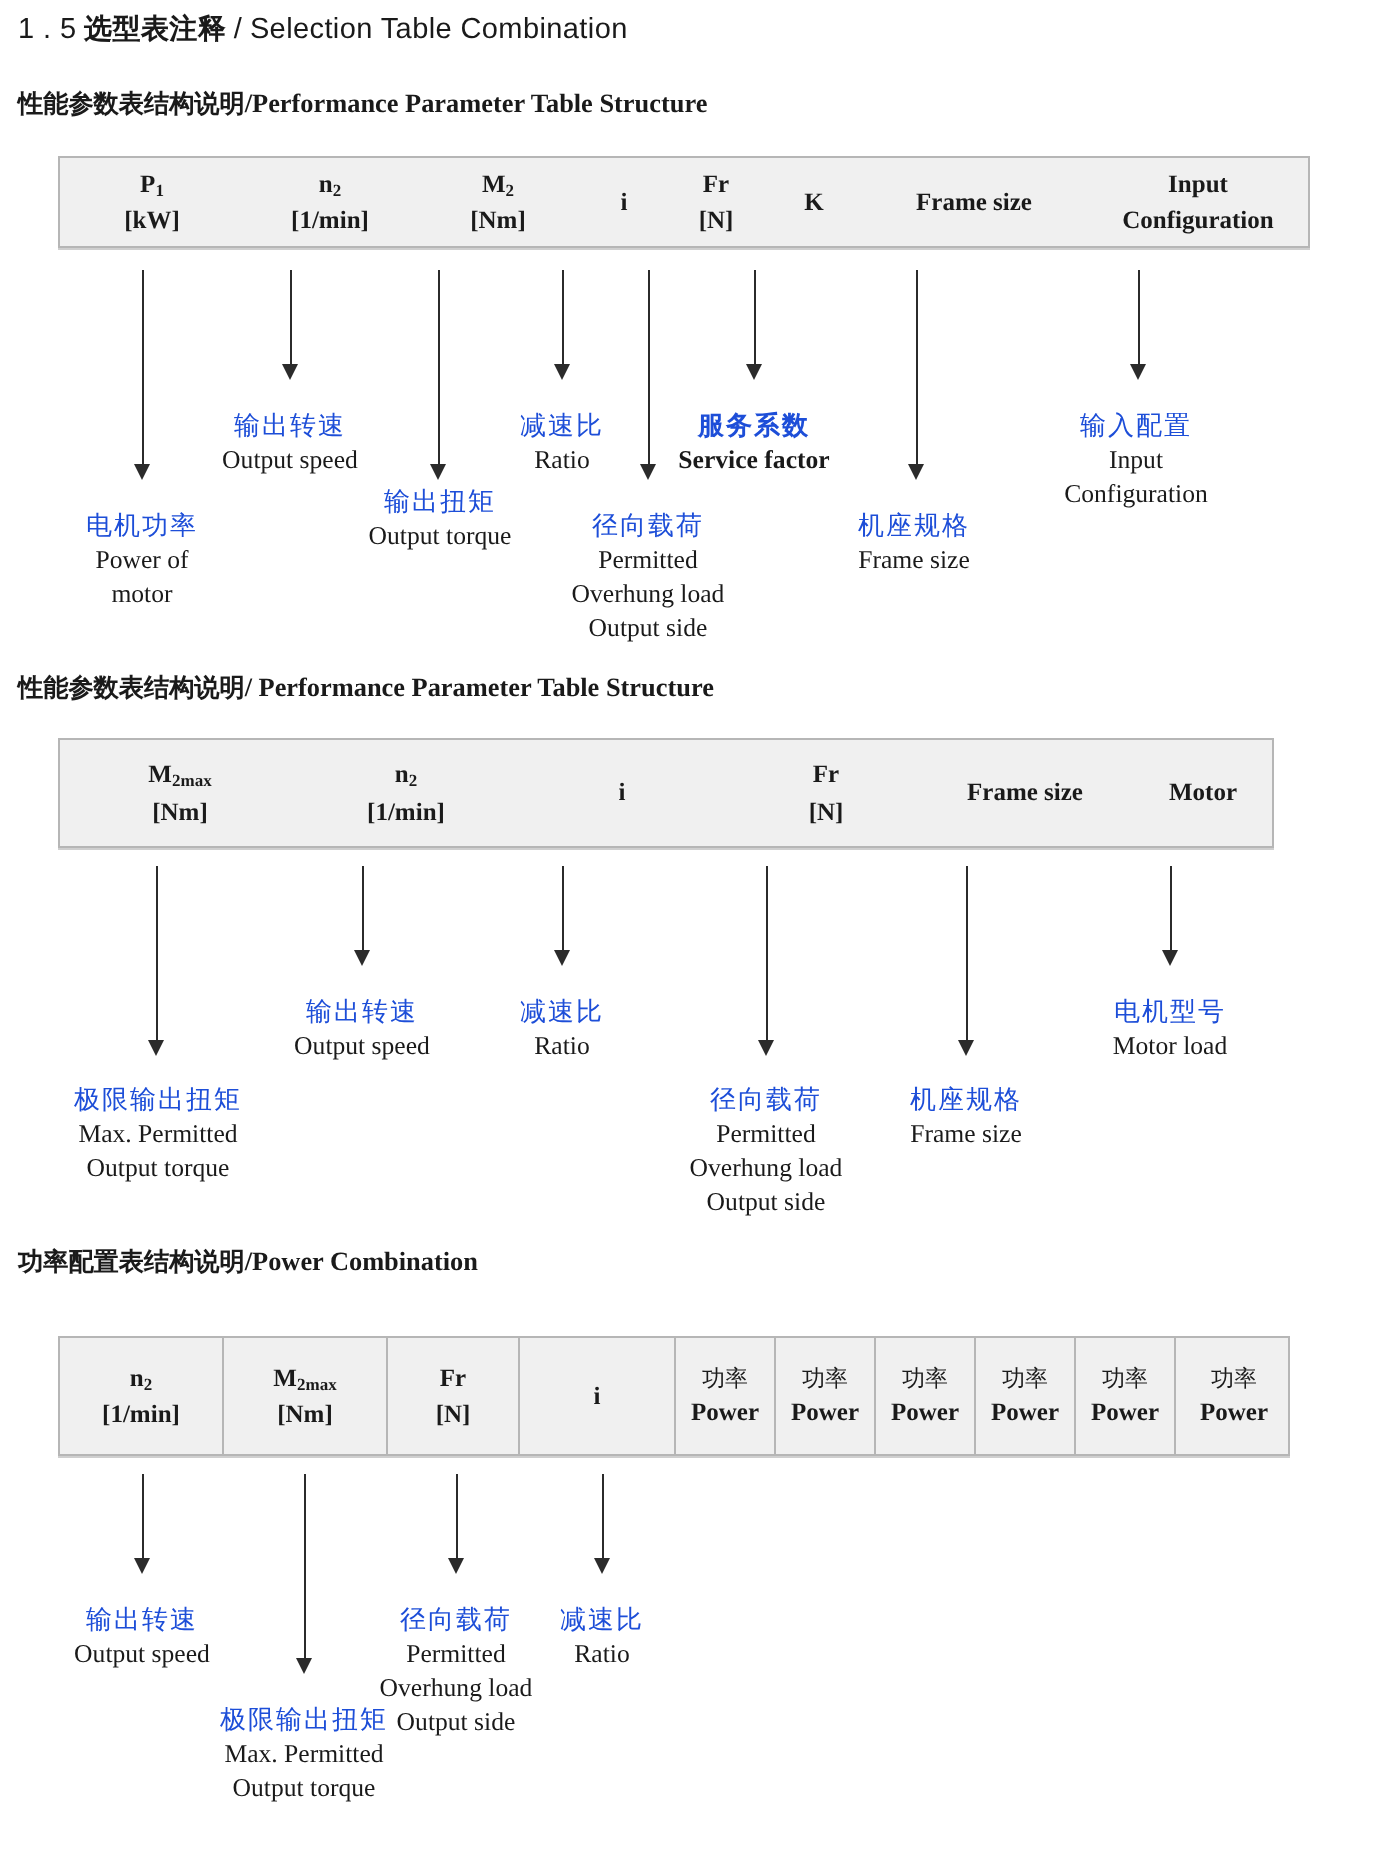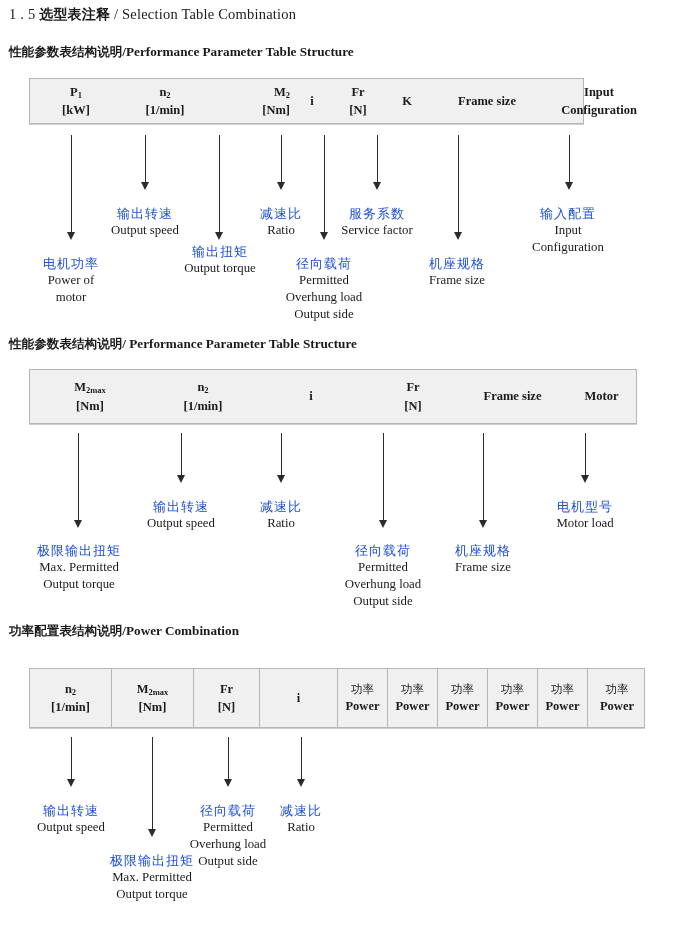--- a/index.html
+++ b/index.html
@@ -19,21 +19,21 @@
   
   .page-title {
     position: absolute;
     left: 9px;
     top: 6px;
     font-size: 14.5px;
     letter-spacing: .2px;
     white-space: nowrap;
   }
   .page-title .num {
-    font-family: Liberation Serif, serif;
+    font-family: Liberation Sans, sans-serif;
   }
   .page-title .cn {
     font-family: "DejaVu Sans", sans-serif;
     font-weight: bold;
     font-size: 14px;
   }
   .section-title {
     position: absolute;
     left: 9px;
     font-size: 13px;
@@ -142,30 +142,30 @@
   <span class="num">1 . 5</span>
   <span class="cn">选型表注释</span>
   <span class="num">/</span>
   <span class="num">Selection Table Combination</span>
 </div>
 
 <div class="section-title" style="top:44px">
   <span class="cn">性能参数表结构说明</span><span class="en">/</span><span class="en">Performance Parameter Table Structure</span>
 </div>
 
-<div class="htable" style="left:29px; top:78px; width:555px; height:46px;">
+<div class="htable" style="left:29px; top:78px; width:626px; height:46px;">
   <div class="hcell" style="left:0px; width:92px;">
     <span class="l1"><span>P</span><sub>1</sub></span>
     <span class="l2">[kW]</span>
   </div>
   <div class="hcell" style="left:92px; width:86px;">
     <span class="l1"><span>n</span><sub>2</sub></span>
     <span class="l2">[1/min]</span>
   </div>
-  <div class="hcell" style="left:178px; width:82px;align-items:flex-end;">
+  <div class="hcell" style="left:178px; width:82px;">
     <span class="l1"><span>M</span><sub>2</sub></span>
     <span class="l2">[Nm]</span>
   </div>
   <div class="hcell" style="left:260px; width:44px;">
     <span class="l1"><span>i</span></span>
   </div>
   <div class="hcell" style="left:304px; width:48px;">
     <span class="l1"><span>Fr</span></span>
     <span class="l2">[N]</span>
   </div>
@@ -230,21 +230,21 @@
 <div class="anno" style="left:281px; top:193px;">
   <span class="cn">减速比</span>
   <span class="en">Ratio</span>
 </div>
 <div class="anno" style="left:324px; top:243px;">
   <span class="cn">径向载荷</span>
   <span class="en">Permitted</span>
   <span class="en">Overhung load</span>
   <span class="en">Output side</span>
 </div>
-<div class="anno" style="left:377px; top:193px;">
+<div class="anno" style="left:377px; top:193px;font-weight:bold;">
   <span class="cn">服务系数</span>
   <span class="en">Service factor</span>
 </div>
 <div class="anno" style="left:457px; top:243px;">
   <span class="cn">机座规格</span>
   <span class="en">Frame size</span>
 </div>
 <div class="anno" style="left:568px; top:193px;">
   <span class="cn">输入配置</span>
   <span class="en">Input</span>

